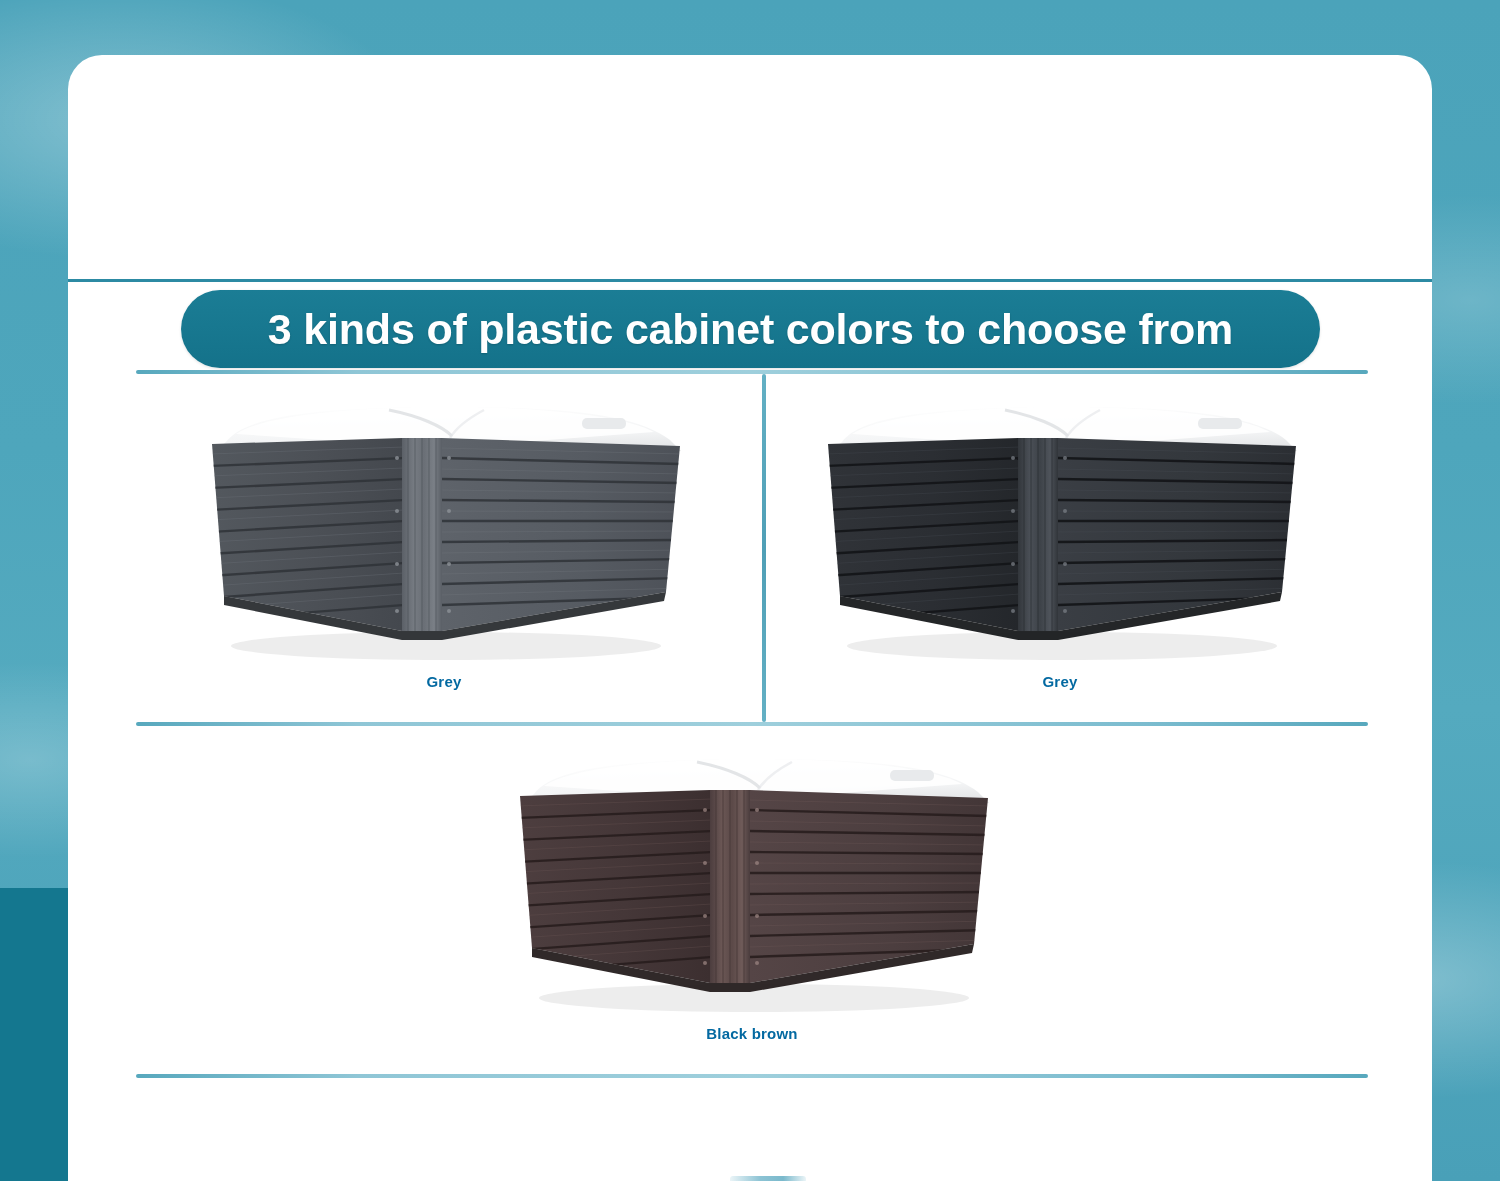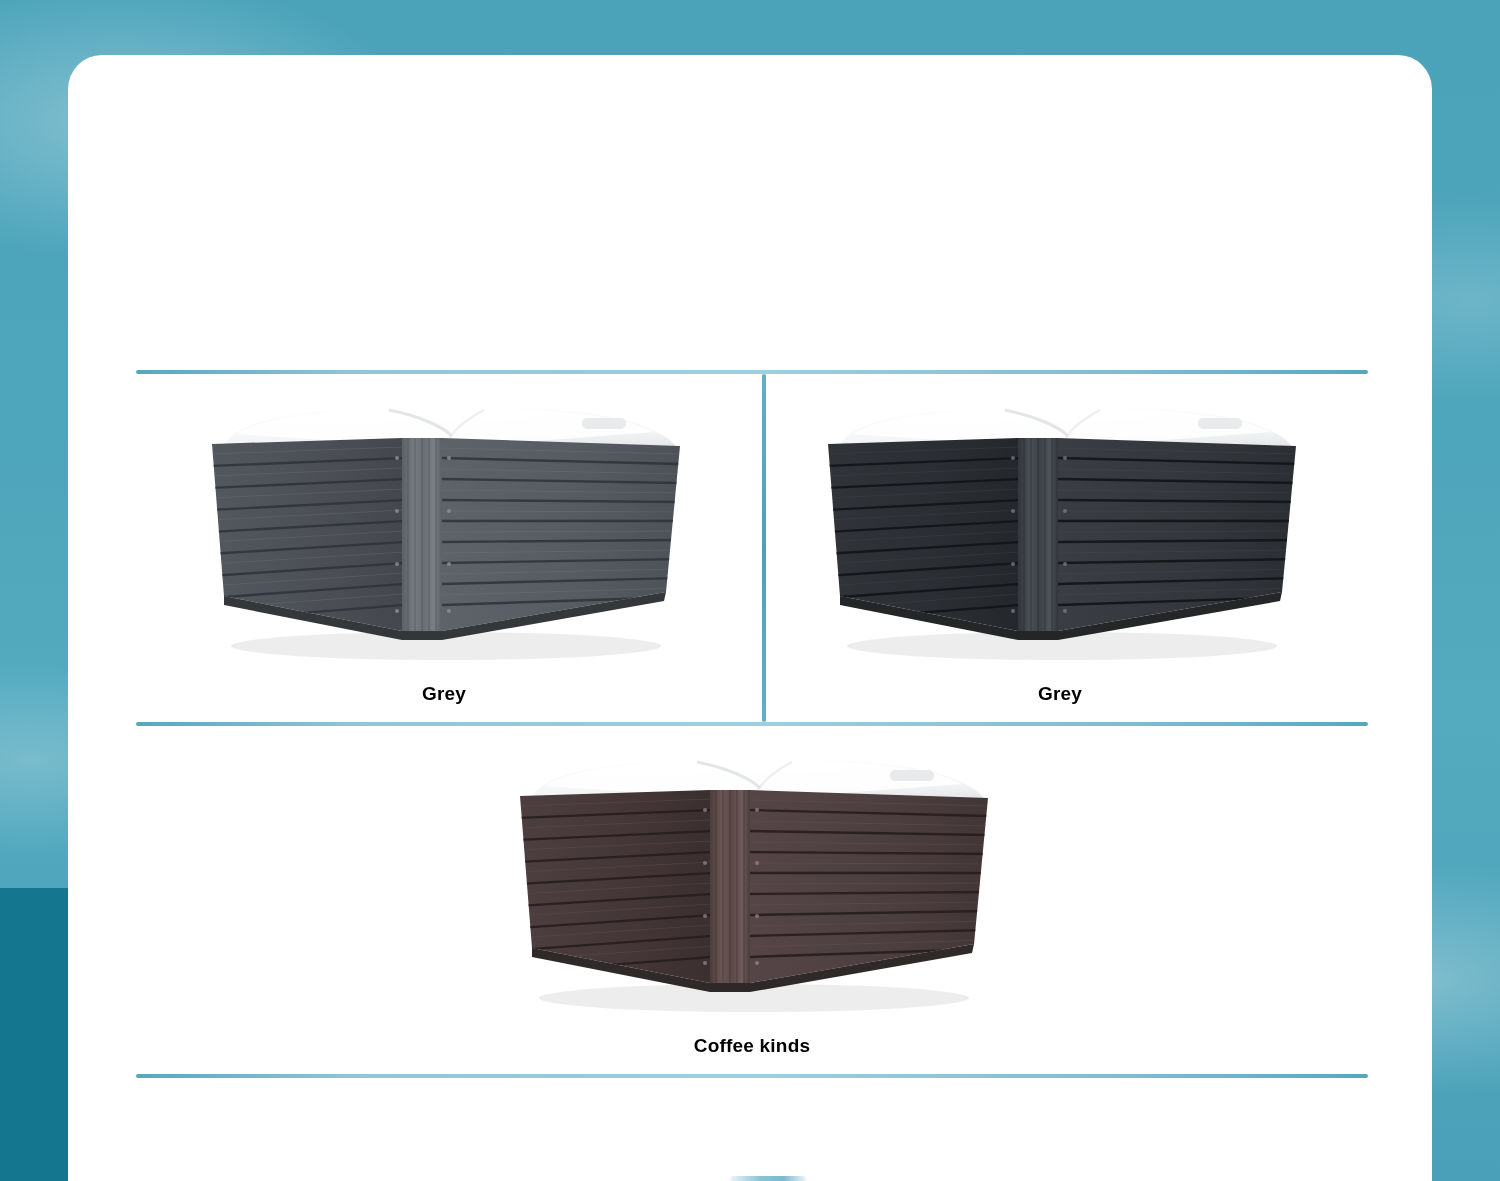--- a/index.html
+++ b/index.html
@@ -131,24 +131,24 @@
     position: absolute;
     left: 626px;
     top: 0;
     width: 4px;
     height: 348px;
     background: linear-gradient(180deg, #63b0c4 0%, #4f9fb6 50%, #63b0c4 100%);
     border-radius: 2px;
   }
 
   .swatch-label {
-    color: #000000;
-    font-size: 19px;
+    color: #0369a1;
+    font-size: 15px;
     font-weight: bold;
-    margin-top: 12px;
+    margin-top: 2px;
     letter-spacing: 0.2px;
   }
 
   
   .tub-wrap {
     position: relative;
     width: 520px;
     height: 275px;
     margin-top: 22px;
   }
@@ -173,20 +173,26 @@
 <body>
 
 <div class="page">
 
   <div class="bg-sky"></div>
   <div class="bg-band-left"></div>
   <div class="bg-band-right"></div>
 
   <div class="card">
 
+    <div class="title-row">
+      <div class="title-rule"></div>
+      <div class="title-pill">
+        <span class="title-text">3 kinds of plastic cabinet colors to choose from</span>
+      </div>
+    </div>
 
     <div class="grid">
 
       <div class="hrule"></div>
 
       <div class="row">
 
         <div class="cell">
           <div class="tub-wrap">
             <svg class="tub" viewBox="0 0 520 275">
@@ -526,21 +532,21 @@
               <g fill="#9a8380" opacity="0.75">
                 <circle cx="265" cy="62" r="2"></circle>
                 <circle cx="265" cy="115" r="2"></circle>
                 <circle cx="265" cy="168" r="2"></circle>
                 <circle cx="265" cy="215" r="2"></circle>
               </g>
 
               <path d="M40 200 L218 235 L258 235 L482 196 L480 205 L258 244 L218 244 L40 209 Z" fill="#1e1717" opacity="0.92"></path>
             </svg>
           </div>
-          <span class="swatch-label">Coffee kinds</span>
+          <span class="swatch-label">Black brown</span>
         </div>
       </div>
 
       <div class="hrule"></div>
     </div>
 
     <div class="next-peek"></div>
   </div>
 </div>
 

